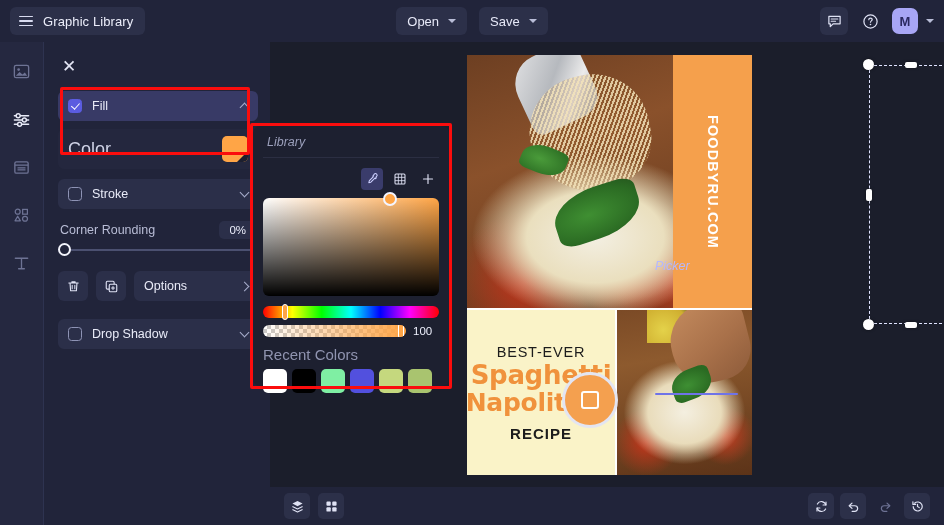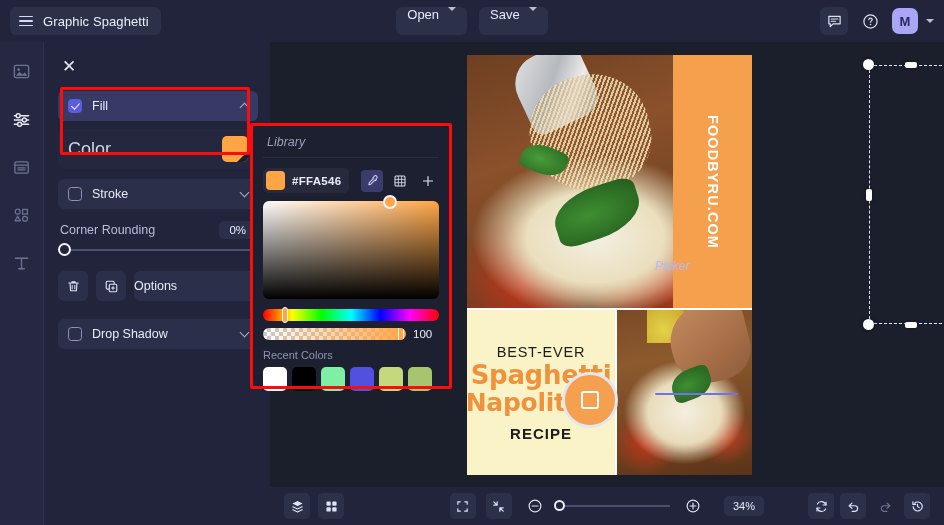--- a/index.html
+++ b/index.html
@@ -27,21 +27,21 @@
   .hamburger i:nth-child(1) { top: 0; }
   .hamburger i:nth-child(2) { top: 4.7px; }
   .hamburger i:nth-child(3) { top: 9.4px; }
 
   .center-actions {
     position: absolute; left: 0; right: 0; margin: 0 auto;
     width: 200px; display: flex; gap: 12px; justify-content: center;
   }
   .tb-btn {
     background: #2c3049; border-radius: 6px; height: 28px;
-    display: flex; align-items: flex-start; gap: 9px;
+    display: flex; align-items: center; gap: 9px;
     padding: 0 11px; color: #e7e9f8; font-size: 13px; cursor: pointer;
   }
   .caret { width: 0; height: 0; border-left: 4px solid transparent; border-right: 4px solid transparent; border-top: 4.5px solid #b9bdd8; }
 
   .right-actions { position: absolute; right: 10px; top: 0; height: 42px; display: flex; align-items: center; gap: 8px; }
   .icon-sq { width: 28px; height: 28px; border-radius: 6px; background: #2c3049; display: flex; align-items: center; justify-content: center; cursor: pointer; }
   .icon-sq.flat { background: transparent; }
   .avatar { width: 26px; height: 26px; border-radius: 7px; background: #a8a6f5; color: #2b2960; font-size: 13px; font-weight: bold; display: flex; align-items: center; justify-content: center; cursor: pointer; }
 
   
@@ -82,21 +82,21 @@
   .swatch-fill:after { content: ""; position: absolute; right: 0; bottom: 0; border-left: 11px solid transparent; border-bottom: 11px solid #1d1f2e; }
 
   .slider-label { display: flex; align-items: center; justify-content: space-between; margin: 12px 2px 6px 2px; }
   .slider-label .t { color: #b9bdd6; font-size: 12.5px; }
   .pct-box { background: #2b2f49; border-radius: 5px; color: #eceefb; font-size: 11.5px; padding: 3px 10px; }
   .track { height: 2px; background: #4b5070; border-radius: 2px; margin: 10px 2px 0 2px; position: relative; }
   .knob { position: absolute; left: -2px; top: -6px; width: 13px; height: 13px; border-radius: 50%; border: 2px solid #f2f3fb; background: #21243a; cursor: pointer; }
 
   .btnrow { display: flex; gap: 8px; margin-top: 20px; }
   .sqbtn { width: 30px; height: 30px; border-radius: 6px; background: #2b2f49; display: flex; align-items: center; justify-content: center; cursor: pointer; flex: none; }
-  .optbtn { flex: 1; height: 30px; border-radius: 6px; background: #2b2f49; display: flex; align-items: center; justify-content: space-between; padding: 0 0; color: #e9ebf8; font-size: 12.5px; cursor: pointer; }
+  .optbtn { flex: 1; height: 30px; border-radius: 6px; background: #2b2f49; display: flex; align-items: center; justify-content: space-between; padding: 0 10px; color: #e9ebf8; font-size: 12.5px; cursor: pointer; }
 
   
   .redbox { position: absolute; border: 3px solid #fb0d0d; border-radius: 2px; pointer-events: none; z-index: 40; }
 
   
   .picker {
     position: absolute; left: 253px; top: 126px; width: 196px; height: 260px;
     background: #1d2030; border-radius: 7px; z-index: 30; padding: 0 10px;
   }
   .ptabs { display: flex; gap: 24px; height: 32px; align-items: center; border-bottom: 1px solid #2b2e42; padding-left: 4px; }
@@ -128,21 +128,21 @@
     background-image:
       linear-gradient(to right, rgba(255,165,70,0), rgba(255,165,70,1)),
       linear-gradient(45deg,#c9c9c9 25%,transparent 25%,transparent 75%,#c9c9c9 75%),
       linear-gradient(45deg,#c9c9c9 25%,#fff 25%,#fff 75%,#c9c9c9 75%);
     background-size: 100% 100%, 8px 8px, 8px 8px;
     background-position: 0 0, 0 0, 4px 4px;
   }
   .alphaknob { position: absolute; right: 2px; top: -2px; width: 6px; height: 16px; border-radius: 3px; background: #ffa546; border: 1.8px solid #fff; cursor: pointer; }
   .alphaval { color: #eceefb; font-size: 11.5px; width: 26px; }
 
-  .recent-title { color: #9094b0; font-size: 11px; margin-top: 9px; }
+  .recent-title { color: #9094b0; font-size: 15px; margin-top: 9px; }
   .recents { display: flex; gap: 5px; margin-top: 6px; }
   .recent { width: 24px; height: 24px; border-radius: 5px; cursor: pointer; }
 
   
   .canvas { position: absolute; left: 270px; top: 42px; right: 0; height: 445px; background: #1b1e2b; overflow: hidden; }
   .artboard { position: absolute; left: 197px; top: 13px; width: 285px; height: 420px; background: #fff; }
   .ph { position: absolute; overflow: hidden; }
 
   .food-a { left: 0; top: 0; width: 285px; height: 253px;
     background:
@@ -228,21 +228,21 @@
 
 <div id="app">
 
   <div class="topbar">
     <div class="brand">
       <span class="hamburger">
           <i></i>
           <i></i>
           <i></i>
         </span>
-      <span class="brand-label">Graphic Spaghetti</span>
+      <span class="brand-label">Graphic Library</span>
     </div>
 
     <div class="center-actions">
       <div class="tb-btn">
         <span>Open</span>
         <span class="caret"></span>
       </div>
       <div class="tb-btn">
         <span>Save</span>
         <span class="caret"></span>
@@ -362,24 +362,20 @@
     </div>
   </div>
 
   <div class="picker">
     <div class="ptabs">
       <div class="ptab sel">Picker</div>
       <div class="ptab">Library</div>
     </div>
 
     <div class="hexrow">
-      <div class="hexfield">
-        <span class="hexchip"></span>
-        <span class="hexval">#FFA546</span>
-      </div>
       <div style="flex:1"></div>
       <div class="picktool on">
         <svg width="14" height="14" viewBox="0 0 16 16">
           <path d="M10.6 2.3a1.9 1.9 0 0 1 2.7 2.7l-1 1 .7.7-1 1-.7-.7-4.6 4.6-2.3.6.6-2.3 4.6-4.6-.7-.7 1-1z" fill="none" stroke="#cdd0ff" stroke-width="1.2" stroke-linejoin="round"></path>
         </svg>
       </div>
       <div class="picktool">
         <svg width="14" height="14" viewBox="0 0 16 16">
           <rect x="2.3" y="2.3" width="11.4" height="11.4" rx="1.2" fill="none" stroke="#dfe2f4" stroke-width="1.2"></rect>
           <path d="M2.3 6.1h11.4M2.3 9.9h11.4M6.1 2.3v11.4M9.9 2.3v11.4" stroke="#dfe2f4" stroke-width=".95"></path>
@@ -480,48 +476,20 @@
       <div class="bb-btn">
         <svg width="15" height="15" viewBox="0 0 16 16">
           <rect x="2.6" y="2.6" width="4.6" height="4.6" rx="1" fill="#dfe2f4"></rect>
           <rect x="8.8" y="2.6" width="4.6" height="4.6" rx="1" fill="#dfe2f4"></rect>
           <rect x="2.6" y="8.8" width="4.6" height="4.6" rx="1" fill="#dfe2f4"></rect>
           <rect x="8.8" y="8.8" width="4.6" height="4.6" rx="1" fill="#dfe2f4"></rect>
         </svg>
       </div>
     </div>
 
-    <div class="bb-center">
-      <div class="bb-btn">
-        <svg width="15" height="15" viewBox="0 0 16 16">
-          <path d="M3 5.6V3h2.6M10.4 3H13v2.6M13 10.4V13h-2.6M5.6 13H3v-2.6" fill="none" stroke="#dfe2f4" stroke-width="1.3" stroke-linecap="round"></path>
-        </svg>
-      </div>
-      <div class="bb-btn">
-        <svg width="15" height="15" viewBox="0 0 16 16">
-          <path d="M3 3l3.4 3.4M6.6 3v3.6H3M13 13L9.6 9.6M9.4 13V9.4H13" fill="none" stroke="#dfe2f4" stroke-width="1.3" stroke-linecap="round" stroke-linejoin="round"></path>
-        </svg>
-      </div>
-      <div class="bb-btn flat">
-        <svg width="16" height="16" viewBox="0 0 18 18">
-          <circle cx="9" cy="9" r="6.6" fill="none" stroke="#dfe2f4" stroke-width="1.3"></circle>
-          <path d="M5.6 9h6.8" stroke="#dfe2f4" stroke-width="1.3" stroke-linecap="round"></path>
-        </svg>
-      </div>
-      <div class="zoomtrack">
-        <span class="zoomknob"></span>
-      </div>
-      <div class="bb-btn flat">
-        <svg width="16" height="16" viewBox="0 0 18 18">
-          <circle cx="9" cy="9" r="6.6" fill="none" stroke="#dfe2f4" stroke-width="1.3"></circle>
-          <path d="M5.6 9h6.8M9 5.6v6.8" stroke="#dfe2f4" stroke-width="1.3" stroke-linecap="round"></path>
-        </svg>
-      </div>
-      <span class="zoompct">34%</span>
-    </div>
 
     <div class="bb-right">
       <div class="bb-btn">
         <svg width="15" height="15" viewBox="0 0 16 16">
           <path d="M12.6 6.4A4.8 4.8 0 0 0 3.6 5.4M3.4 9.6a4.8 4.8 0 0 0 9 1" fill="none" stroke="#dfe2f4" stroke-width="1.25" stroke-linecap="round"></path>
           <path d="M12.8 3.2v3.2H9.7M3.2 12.8V9.6h3.1" fill="none" stroke="#dfe2f4" stroke-width="1.25" stroke-linecap="round" stroke-linejoin="round"></path>
         </svg>
       </div>
       <div class="bb-btn">
         <svg width="15" height="15" viewBox="0 0 16 16">

